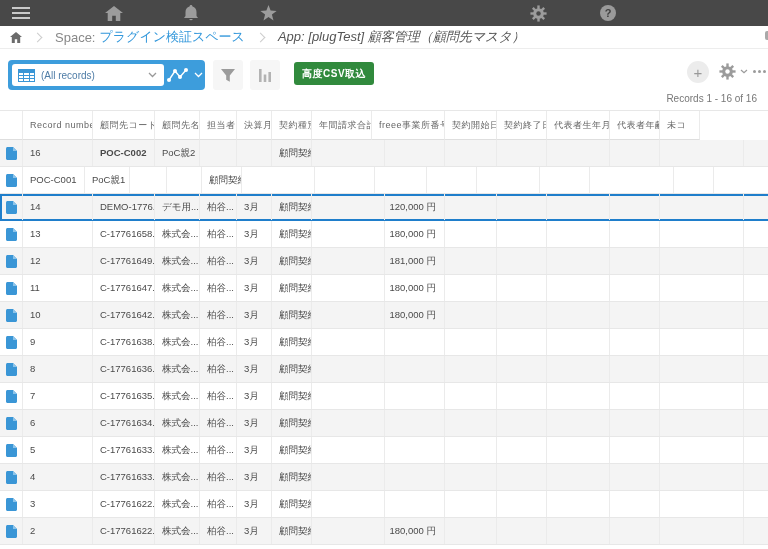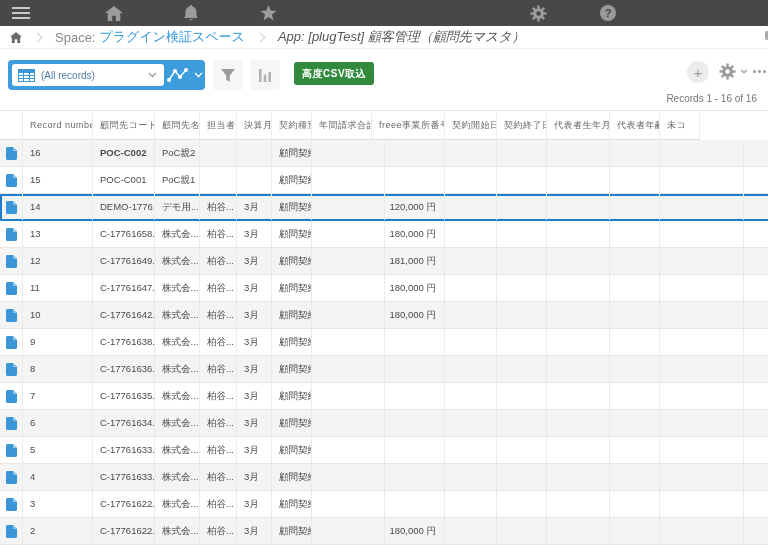--- a/index.html
+++ b/index.html
@@ -240,21 +240,20 @@
           <div class="td" style="width: 84px;"></div>
           <div class="td" style="width: 40px;"></div>
         </div>
         <div class="tr">
           <div class="td iconcol" style="width: 23px;">
             <svg width="11" height="13" viewBox="0 0 11 13">
               <path d="M0 1.5 C0 .7 .7 0 1.5 0 H7 L11 4 V11.5 C11 12.3 10.3 13 9.5 13 H1.5 C.7 13 0 12.3 0 11.5 Z" fill="#3a96d6"></path>
               <path d="M7 0 L11 4 H7 Z" fill="#8cc4ea"></path>
             </svg>
           </div>
-          <div class="td" style="width: 70px;">15</div>
           <div class="td" style="width: 62px;">POC-C001</div>
           <div class="td" style="width: 45px;">PoC親1</div>
           <div class="td" style="width: 37px;"></div>
           <div class="td" style="width: 35px;"></div>
           <div class="td" style="width: 40px;">顧問契約</div>
           <div class="td" style="width: 73px;"></div>
           <div class="td num" style="width: 60px;"></div>
           <div class="td" style="width: 52px;"></div>
           <div class="td" style="width: 50px;"></div>
           <div class="td" style="width: 63px;"></div>

